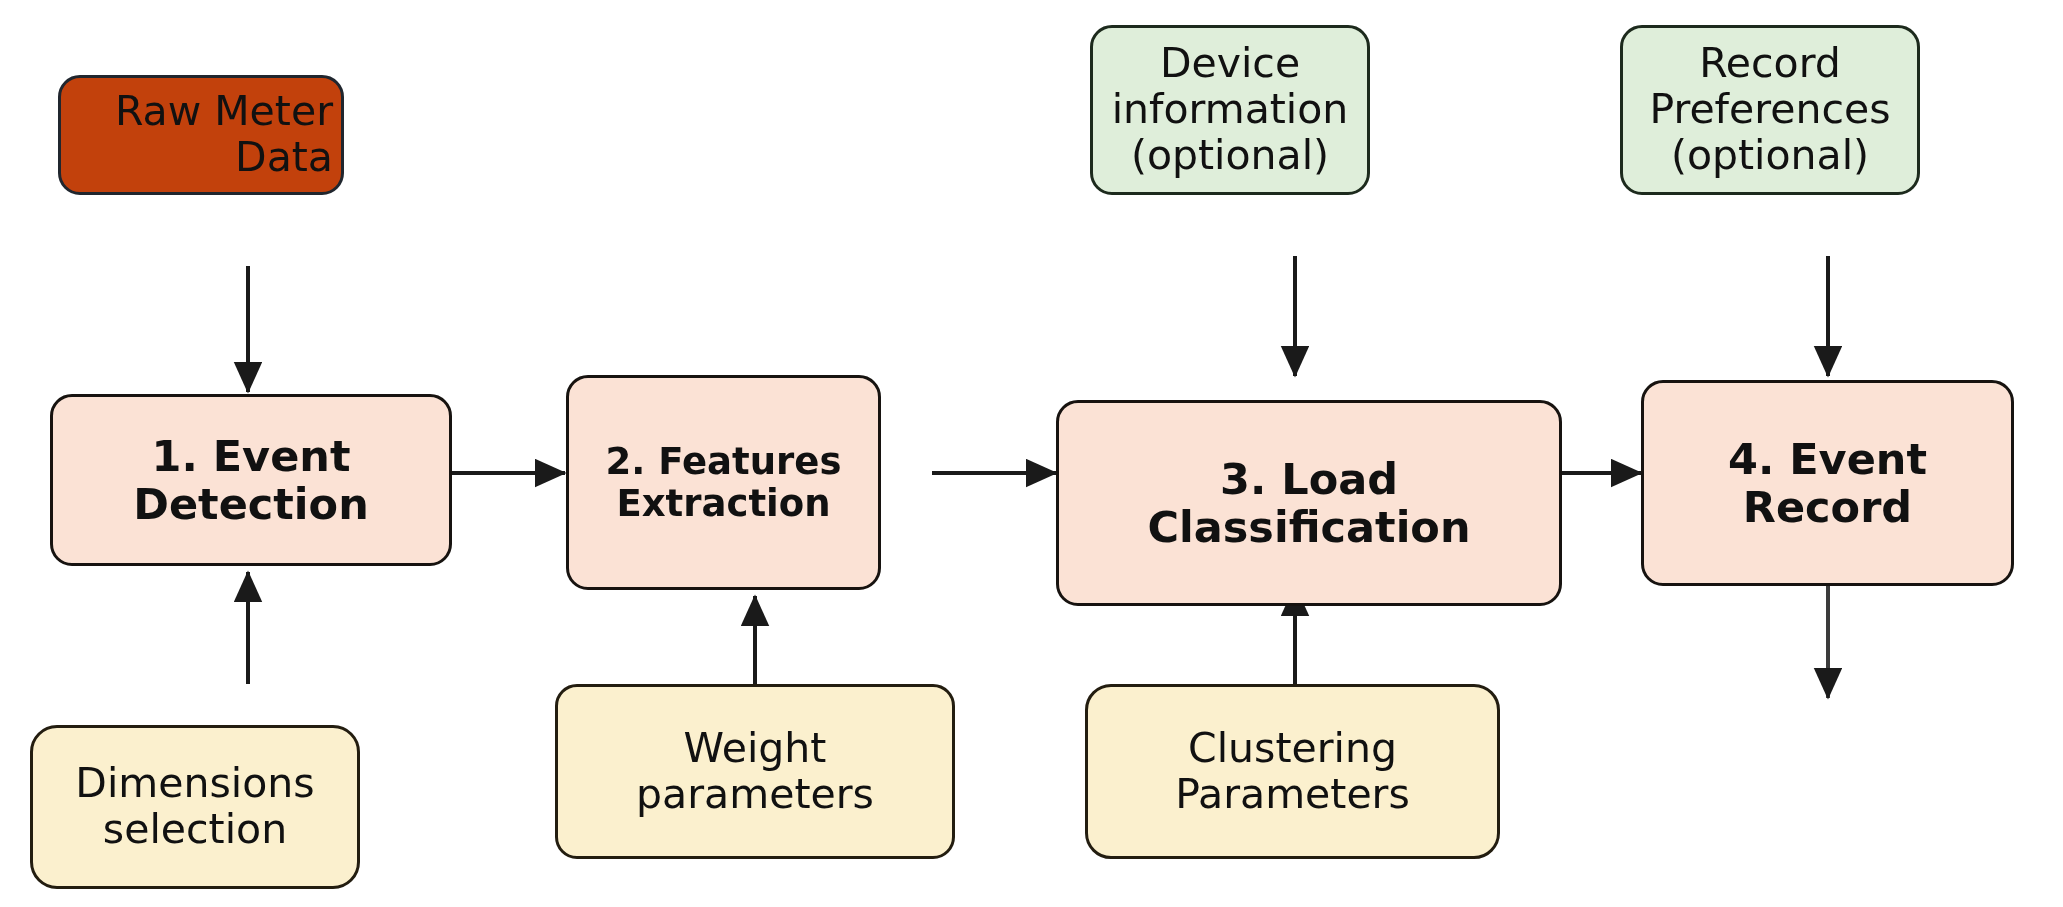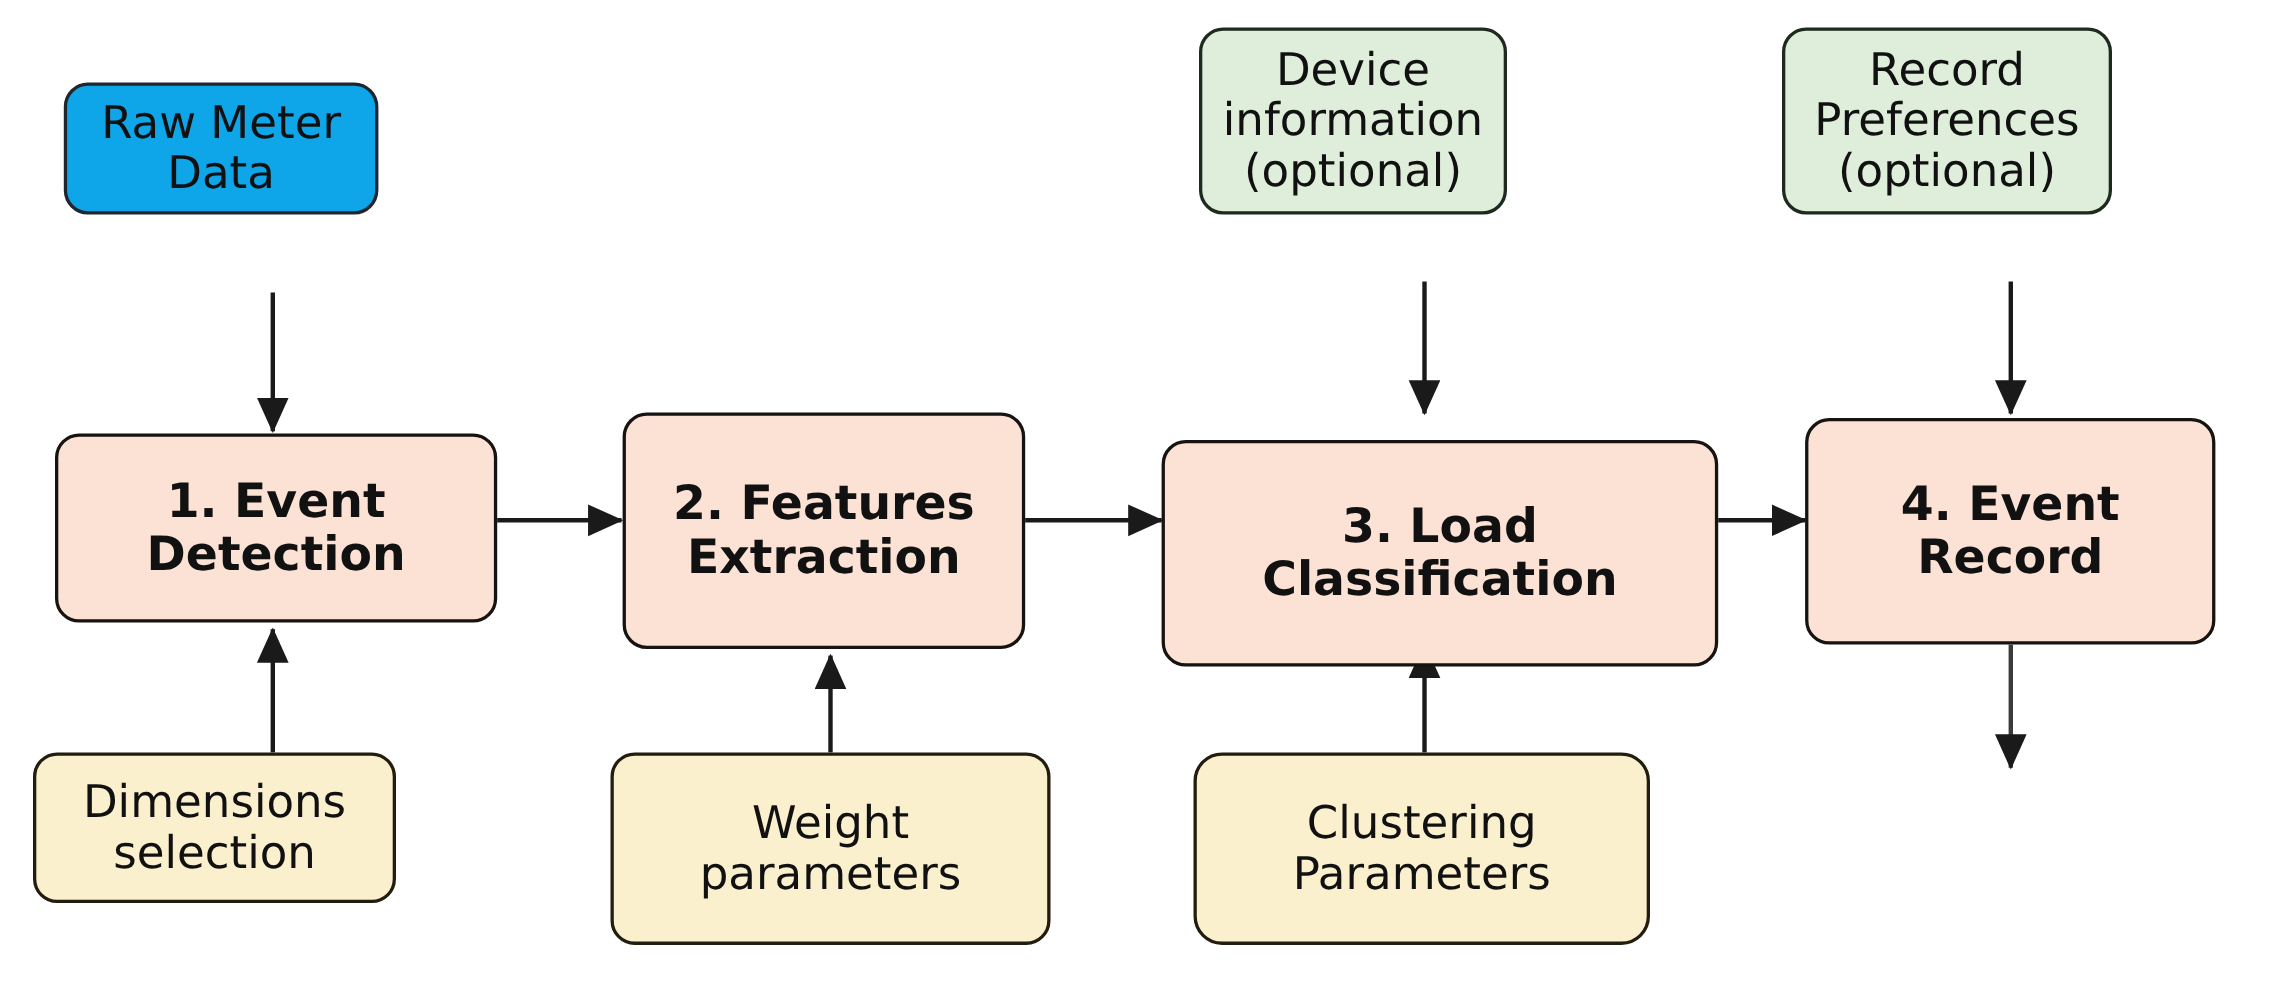--- a/index.html
+++ b/index.html
@@ -29,21 +29,21 @@
     color: #111111;
     line-height: 1.12;
     padding: 4px 8px;
     z-index: 3;
   }
   .node .label {
     display: block;
     width: 100%;
     white-space: pre-line;
   }
-  .n-blue   { background: #0ea5e9; border-color: #20262e; }
+  .n-blue   { background: #c2410c; border-color: #20262e; text-align: right; }
   .n-green  { background: #dfeeda; border-color: #1d2a1d; }
   .n-yellow { background: #fbf0ce; border-color: #231d10; }
   .n-peach  { background: #fbe2d5; border-color: #171310; font-weight: bold; }
 
   svg.edges {
     position: absolute;
     left: 0;
     top: 0;
     width: 2063px;
     height: 907px;
@@ -99,36 +99,36 @@
     <span class="label">Record
 Preferences
 (optional)</span>
   </div>
 
   <div class="node n-peach" style="left:50px; top:394px; width:402px; height:172px; font-size:43px;">
     <span class="label">1.  Event
 Detection</span>
   </div>
 
-  <div class="node n-peach" style="left:566px; top:375px; width:366px; height:215px; font-size:43px;">
+  <div class="node n-peach" style="left:566px; top:375px; width:315px; height:215px; font-size:37px;">
     <span class="label">2. Features
 Extraction</span>
   </div>
 
   <div class="node n-peach" style="left:1056px; top:400px; width:506px; height:206px; font-size:43px;">
     <span class="label">3. Load
 Classification</span>
   </div>
 
   <div class="node n-peach" style="left:1641px; top:380px; width:373px; height:206px; font-size:43px;">
     <span class="label">4. Event
 Record</span>
   </div>
 
-  <div class="node n-yellow" style="left:30px; top:684px; width:330px; height:137px; font-size:41px;">
+  <div class="node n-yellow" style="left:30px; top:725px; width:330px; height:164px; font-size:41px;border-radius:27px;">
     <span class="label">Dimensions
 selection</span>
   </div>
 
   <div class="node n-yellow" style="left:555px; top:684px; width:400px; height:175px; font-size:41px;">
     <span class="label">Weight
 parameters</span>
   </div>
 
   <div class="node n-yellow" style="left:1085px; top:684px; width:415px; height:175px; font-size:41px;border-radius:26px;">

